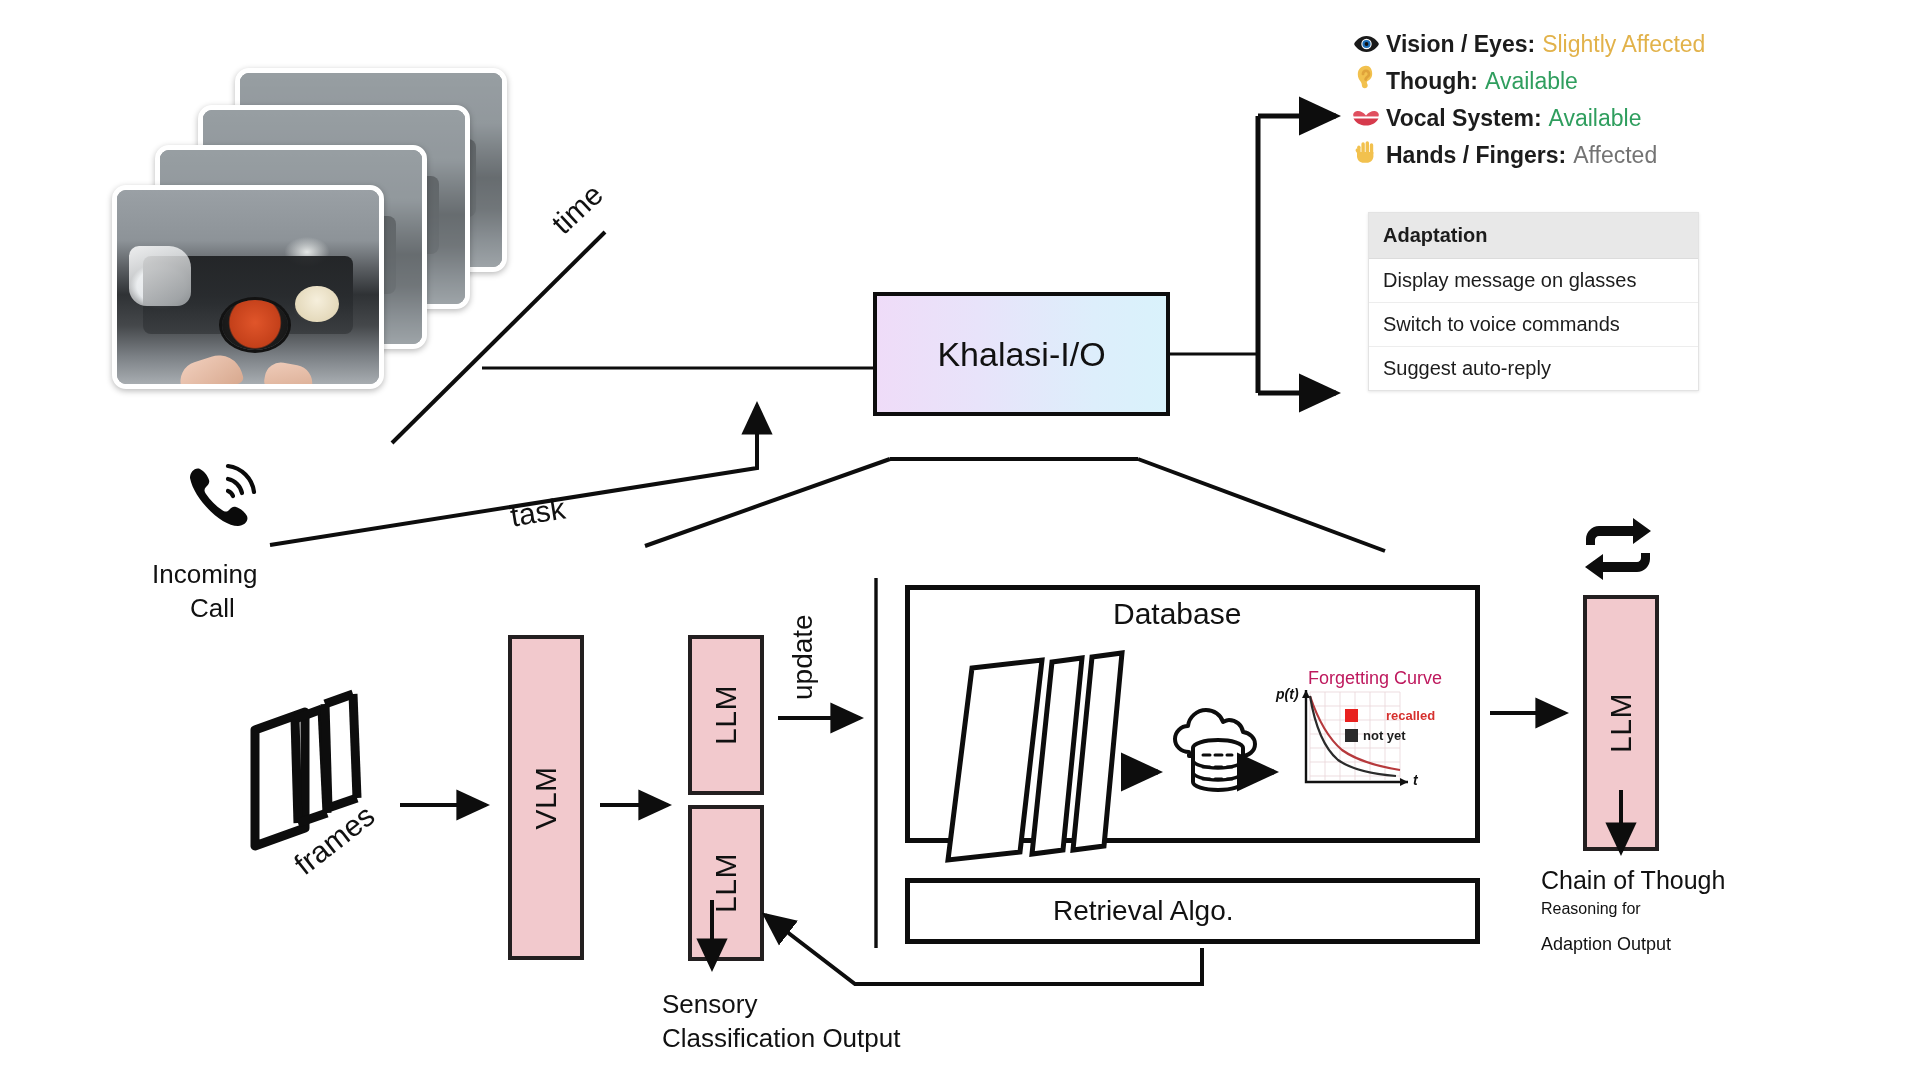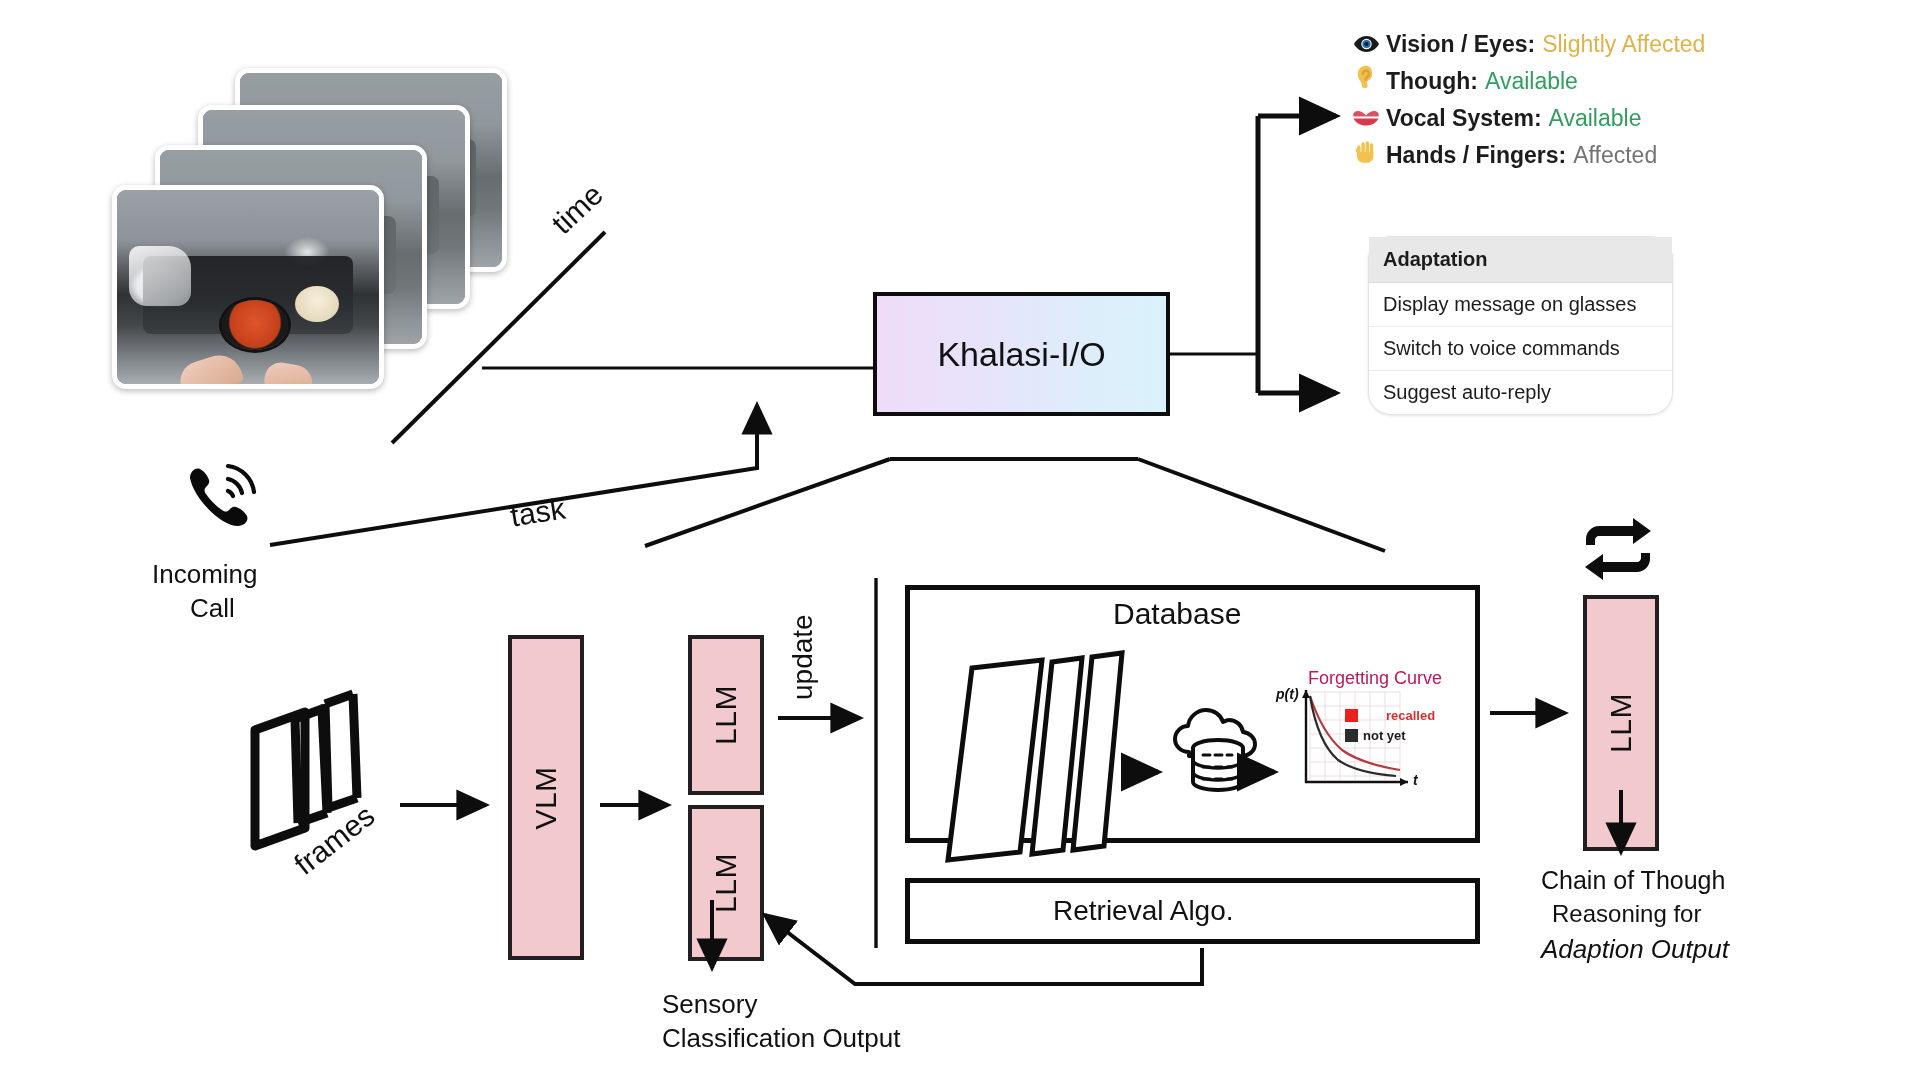--- a/index.html
+++ b/index.html
@@ -359,21 +359,21 @@
             <path d="M1.6 9.6c-1 .6-1.3 2-.6 3l2.4 3.3 2.6-2-2.4-3.4c-.6-1-2-1.3-2-0.9z"></path>
           </g>
         </svg>
       </span>
       <span class="sens-name">Hands / Fingers</span>
         <span class="sens-colon">:</span>
       <span class="sens-val" style="color:#737373;">Affected</span>
     </div>
   </div>
 
-  <div id="adaptation-table" style="left:1368px; top:236px; width:305px;border-radius:23px;">
+  <div id="adaptation-table" style="left:1368px; top:212px; width:331px;">
     <div class="ad-head">Adaptation</div>
     <div class="ad-row">Display message on glasses</div>
     <div class="ad-row">Switch to voice commands</div>
     <div class="ad-row">Suggest auto-reply</div>
   </div>
 
   <div class="pinkbox" style="left:508px; top:635px; width:76px; height:325px;">
     <span>VLM</span>
   </div>
 
@@ -455,22 +455,22 @@
     <div class="fc-legend" style="left:65px; top:68px;">
       <span class="fc-sw" style="background:#2b2b2b;"></span>
       <span style="color:#1c1c1c;">not yet</span>
     </div>
   </div>
 
   <div class="txt" style="left:662px; top:988px; font-size:26px;">Sensory</div>
   <div class="txt" style="left:662px; top:1022px; font-size:26px;">Classification Output</div>
 
   <div class="txt" style="left:1541px; top:865px; font-size:25px;">Chain of Though</div>
-  <div class="txt" style="left:1541px; top:899px; font-size:24px;margin-left:11px;">Reasoning for</div>
-  <div class="txt" style="left:1541px; top:933px; font-size:26px;font-style:italic;">Adaption Output</div>
+  <div class="txt" style="left:1541px; top:899px; font-size:16px;">Reasoning for</div>
+  <div class="txt" style="left:1541px; top:933px; font-size:18px;">Adaption Output</div>
 
   <svg class="overlay" viewBox="0 0 1920 1080">
     <defs>
       <marker id="ah" markerWidth="9" markerHeight="9" refX="7.4" refY="4.5" orient="auto" markerUnits="strokeWidth">
         <path d="M0 0.6 L8.4 4.5 L0 8.4 z" fill="#0d0d0d"></path>
       </marker>
     </defs>
     <g stroke="#0d0d0d" fill="none" stroke-width="4">
 
       <line x1="392" y1="443" x2="605" y2="232"></line>

